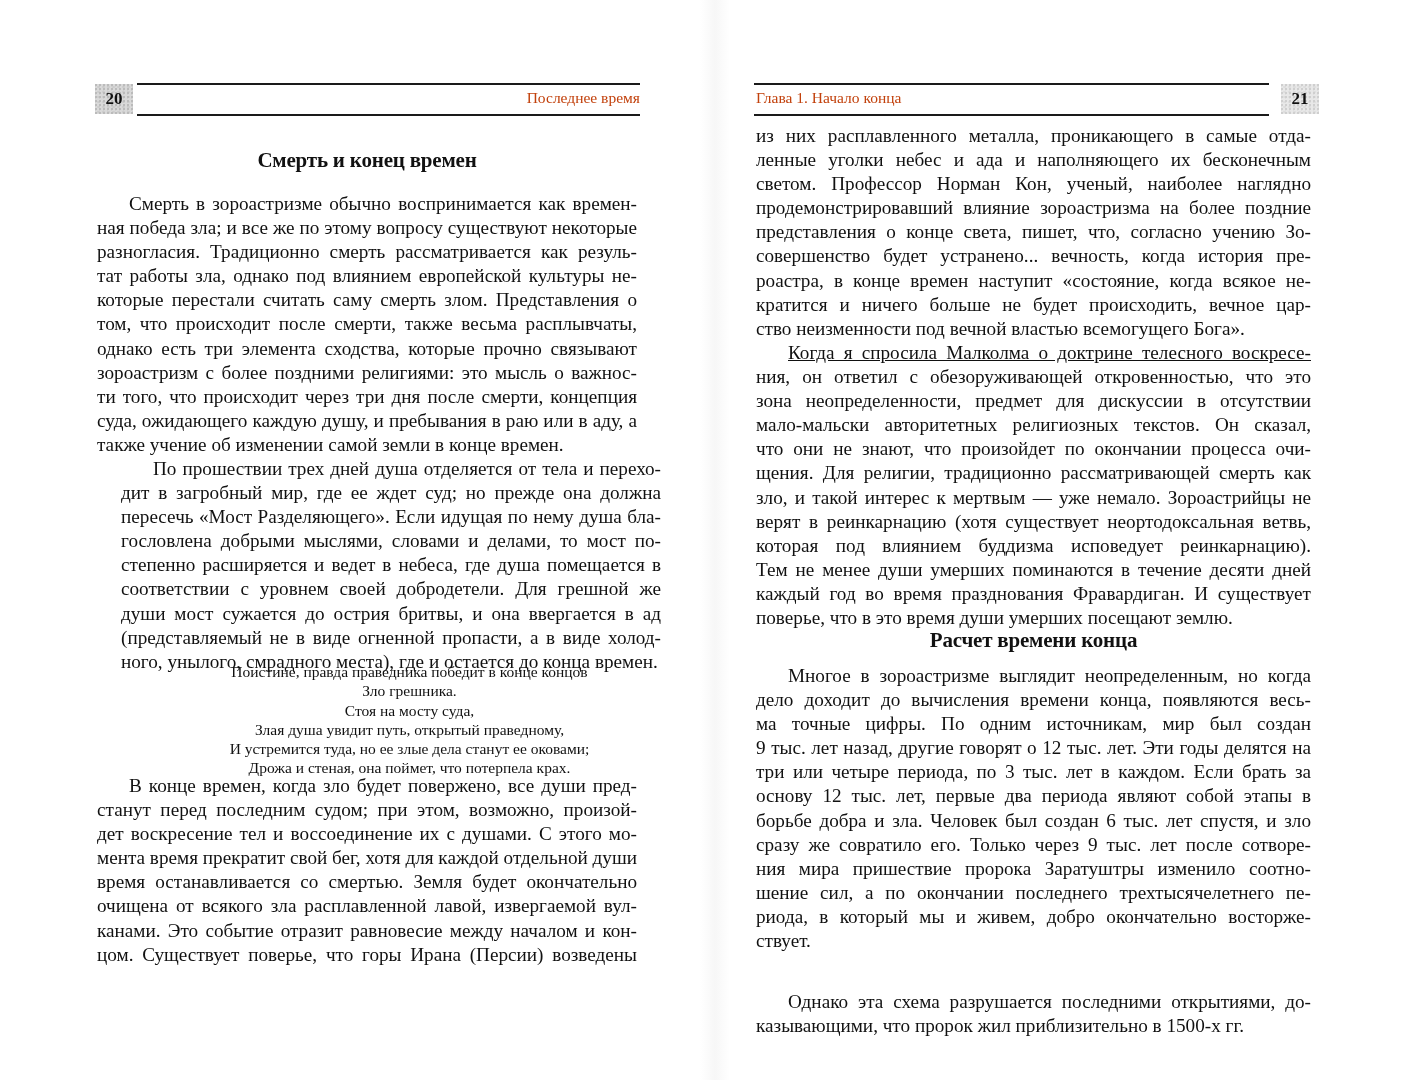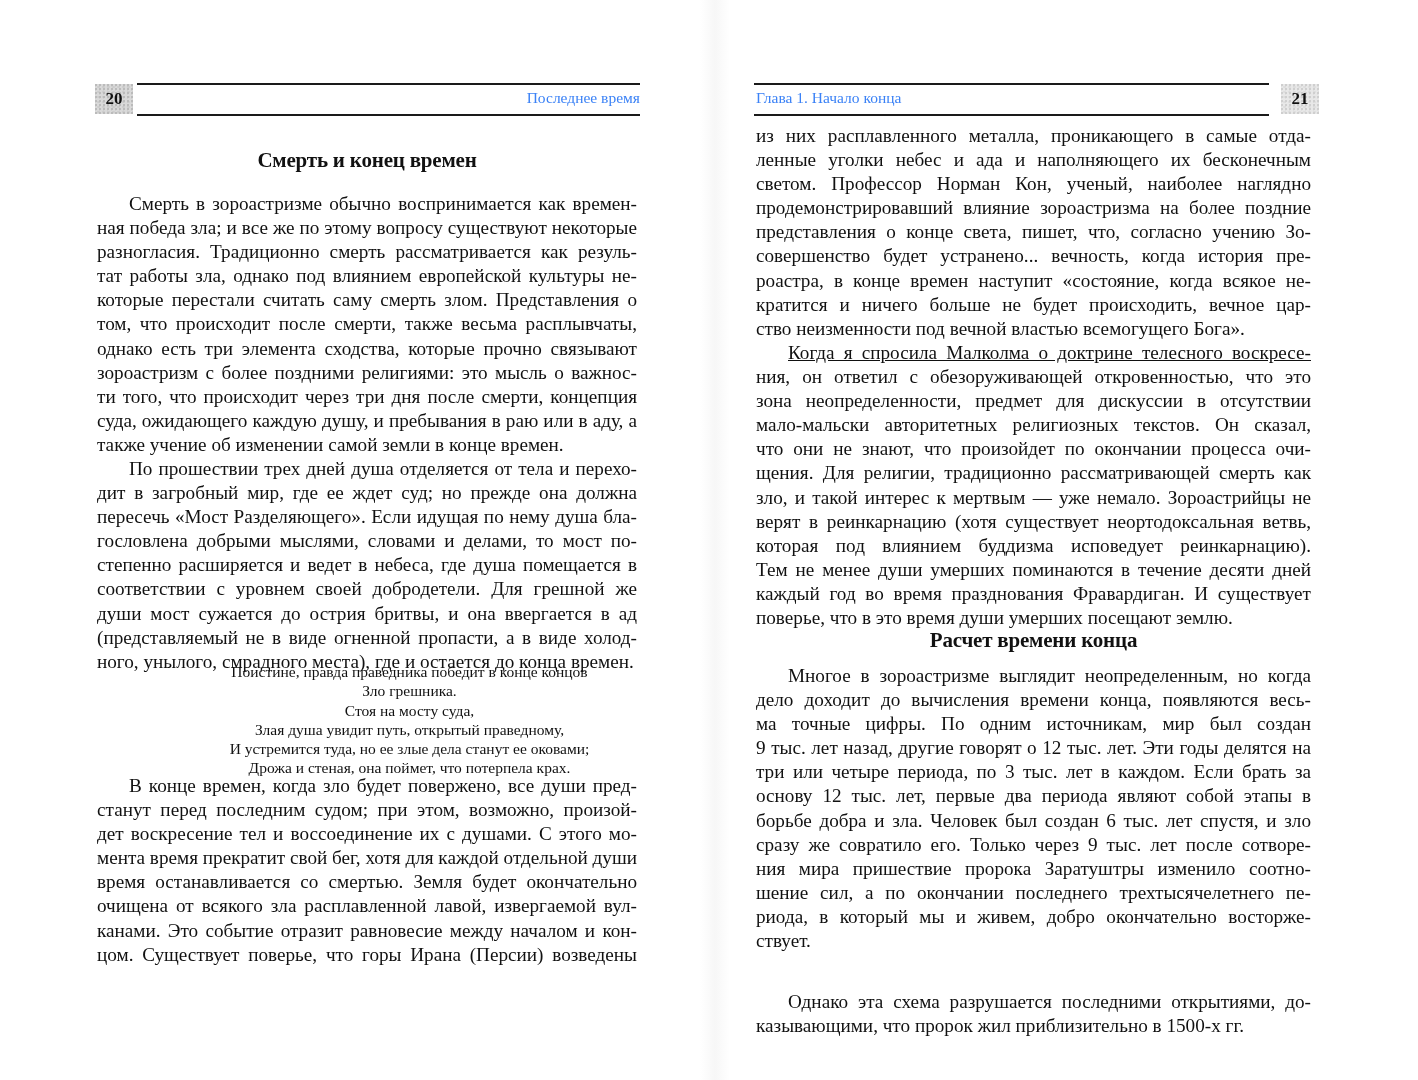--- a/index.html
+++ b/index.html
@@ -74,21 +74,21 @@
     .page-right .folio { right: 0; background:
         radial-gradient(circle at 20% 30%, #cfcfcf 1px, transparent 1.5px) 0 0/4px 4px,
         radial-gradient(circle at 70% 60%, #dddddd 1px, transparent 1.5px) 0 0/5px 5px,
         #e8e8e8; }
 
     .running-title {
       position: absolute;
       top: 9px;
       font-family: "Liberation Serif", serif;
       font-size: 15.5px;
-      color: #3b82f6;
+      color: #c2410c;
     }
     .page-left .running-title { right: 0; }
     .page-right .running-title { left: 2px; }
 
     
     .text-block {
       position: absolute;
       font-family: "Liberation Serif", serif;
       font-size: 19.2px;
       line-height: 24.1px;
@@ -144,21 +144,21 @@
         <span class="line-j">разногласия. Традиционно смерть рассматривается как резуль-</span>
         <span class="line-j">тат работы зла, однако под влиянием европейской культуры не-</span>
         <span class="line-j">которые перестали считать саму смерть злом. Представления о</span>
         <span class="line-j">том, что происходит после смерти, также весьма расплывчаты,</span>
         <span class="line-j">однако есть три элемента сходства, которые прочно связывают</span>
         <span class="line-j">зороастризм с более поздними религиями: это мысль о важнос-</span>
         <span class="line-j">ти того, что происходит через три дня после смерти, концепция</span>
         <span class="line-j">суда, ожидающего каждую душу, и пребывания в раю или в аду, а</span>
         <span class="line-l">также учение об изменении самой земли в конце времен.</span>
       </div>
-    <div class="text-block" style="top:457px;">
+    <div class="text-block" style="top:457px;margin-left:24px;">
         <span class="line-j" style="text-indent: 32px;">По прошествии трех дней душа отделяется от тела и перехо-</span>
         <span class="line-j">дит в загробный мир, где ее ждет суд; но прежде она должна</span>
         <span class="line-j">пересечь «Мост Разделяющего». Если идущая по нему душа бла-</span>
         <span class="line-j">гословлена добрыми мыслями, словами и делами, то мост по-</span>
         <span class="line-j">степенно расширяется и ведет в небеса, где душа помещается в</span>
         <span class="line-j">соответствии с уровнем своей добродетели. Для грешной же</span>
         <span class="line-j">души мост сужается до острия бритвы, и она ввергается в ад</span>
         <span class="line-j">(представляемый не в виде огненной пропасти, а в виде холод-</span>
         <span class="line-l">ного, унылого, смрадного места), где и остается до конца времен.</span>
       </div>

